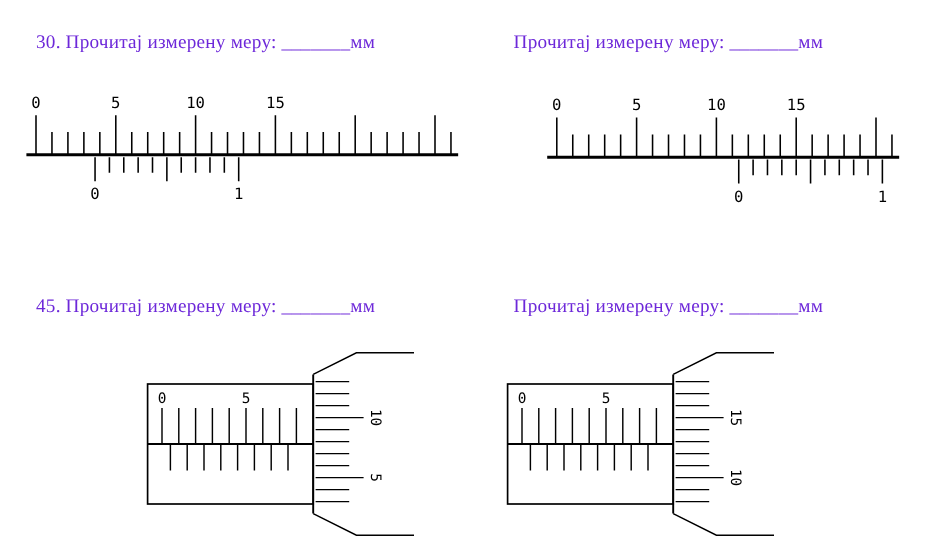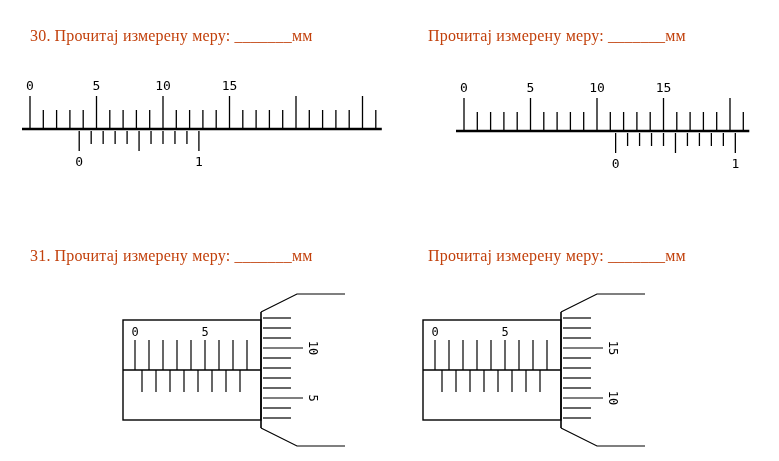--- a/index.html
+++ b/index.html
@@ -1,20 +1,20 @@
 <!DOCTYPE html>
 <html><head>
 <meta charset="utf-8">
 <style>
   html,body{margin:0;padding:0;background:#ffffff;}
   .page{
     position:relative;
     width:779px;height:461px;
     background:#ffffff;
-    color:#c2410c;
+    color:#6d28d9;
     font-family:"Liberation Serif", serif;
     overflow:hidden;
   }
   .prompt{
     position:absolute;
     font-size:16px;
     white-space:nowrap;
     letter-spacing:0.2px;
   }
   .prompt .qnum{margin-right:4px;}
@@ -118,21 +118,21 @@
       <line x1="239.44" y1="59" x2="239.44" y2="72" stroke="#000" stroke-width="1.3"></line>
       <line x1="251.41000000000003" y1="59" x2="251.41000000000003" y2="72" stroke="#000" stroke-width="1.3"></line>
       <line x1="263.38" y1="59" x2="263.38" y2="72" stroke="#000" stroke-width="1.3"></line>
       <line x1="275.35" y1="59" x2="275.35" y2="72" stroke="#000" stroke-width="1.3"></line>
       <line x1="287.32" y1="59" x2="287.32" y2="79" stroke="#000" stroke-width="1.3"></line>
       <text x="167.62" y="94" font-size="13" text-anchor="middle" fill="#000">0</text>
       <text x="287.32" y="94" font-size="13" text-anchor="middle" fill="#000">1</text>
     </svg>
 
   <div class="prompt" style="left:30px;top:247px">
-    <span class="qnum">31.</span><span>Прочитај измерену меру:</span><span class="blank">_______</span><span>мм</span>
+    <span class="qnum">45.</span><span>Прочитај измерену меру:</span><span class="blank">_______</span><span>мм</span>
   </div>
   <div class="prompt" style="left:428px;top:247px">
     <span>Прочитај измерену меру:</span><span class="blank">_______</span><span>мм</span>
   </div>
 
   <svg class="fig" style="left:115px;top:288px" width="235" height="168">
       <rect x="8" y="32" width="138" height="100" fill="none" stroke="#000" stroke-width="1.4"></rect>
       <line x1="8" y1="82" x2="146" y2="82" stroke="#000" stroke-width="1.6"></line>
       <line x1="20" y1="52" x2="20" y2="82" stroke="#000" stroke-width="1.2"></line>
       <line x1="34" y1="52" x2="34" y2="82" stroke="#000" stroke-width="1.2"></line>

